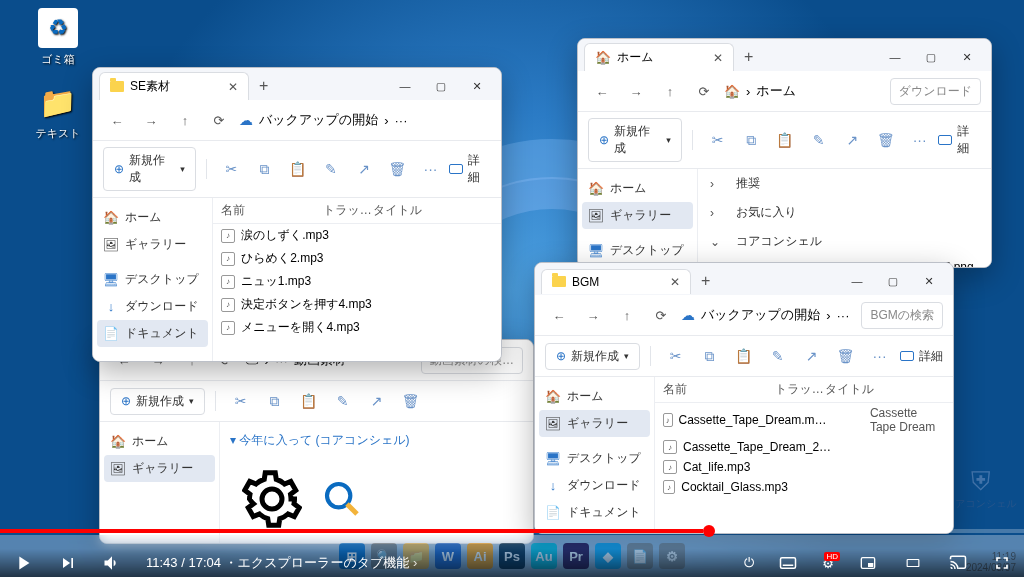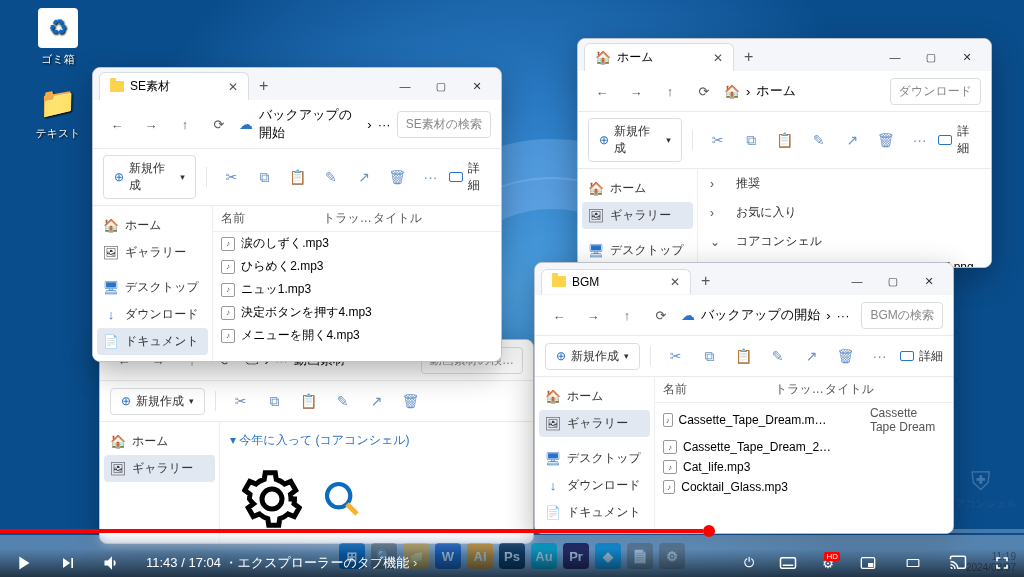--- a/index.html
+++ b/index.html
@@ -190,21 +190,20 @@
       <div class="navbtn">←</div>
       <div class="navbtn">→</div>
       <div class="navbtn">↑</div>
       <div class="navbtn">⟳</div>
       <div class="addr">
         <span class="backup-ico">☁</span>
         <span>バックアップの開始</span>
         <span>›</span>
         <span>···</span>
       </div>
-      <div class="search">SE素材の検索</div>
     </div>
     <div class="toolbar">
       <div class="newbtn">
           <span style="color:#2a74c7">⊕</span>
           <span>新規作成</span>
           <span style="font-size:9px">▾</span>
         </div>
       <div style="width:1px;height:20px;background:#e2e5ea;margin:0 6px"></div>
       <div class="tbtn">✂</div>
       <div class="tbtn">⧉</div>

